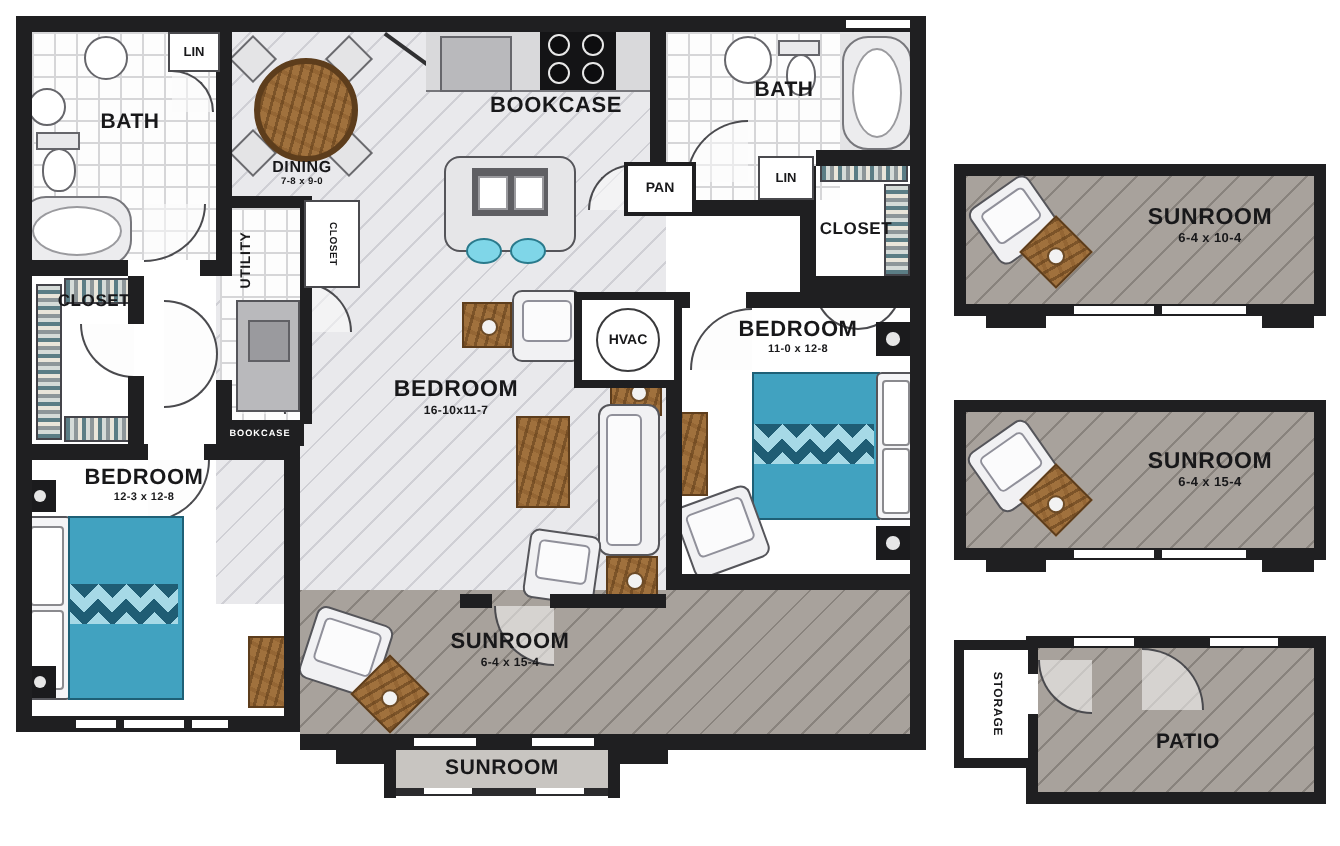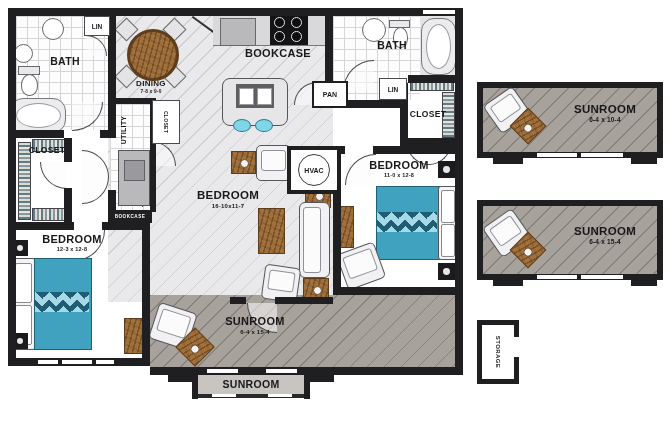--- a/index.html
+++ b/index.html
@@ -313,16 +313,25 @@
       <div class="tab" style="right:0;bottom:-12px;width:26px;height:12px;"></div>
     </div>
 
     <div class="ab" style="left:477px;top:318px;width:186px;height:85px;">
       <div class="ab" style="left:0;top:2px;width:42px;height:64px;border:5px solid var(--wall,#1f1f21);background:#fff;box-sizing:border-box;z-index:3;">
         <div class="ab vtext" style="left:-6px;top:21px;width:44px;height:12px;transform:rotate(90deg);">
           <span style="font-size:6px;font-weight:bold;letter-spacing:.4px;">STORAGE</span>
         </div>
         <div class="ab win" style="right:-5px;top:12px;width:5px;height:20px;"></div>
       </div>
+      <div class="ab vbox hatchD" style="left:36px;top:0;width:150px;height:84px;box-sizing:border-box;z-index:2;">
+        <div class="ab arc bl" style="left:0;top:6px;width:26px;height:26px;z-index:4;"></div>
+        <div class="ab arc tr" style="left:52px;top:0;width:30px;height:30px;z-index:4;"></div>
+        <div class="ab rlabel" style="left:40px;top:42px;width:70px;">
+          <div class="rname" style="font-size:10.5px;">PATIO</div>
+        </div>
+        <div class="ab win" style="left:18px;top:-5px;width:30px;height:4px;"></div>
+        <div class="ab win" style="left:86px;top:-5px;width:34px;height:4px;"></div>
+      </div>
     </div>
   </aside>
 
 </div>
 
 </body></html>

